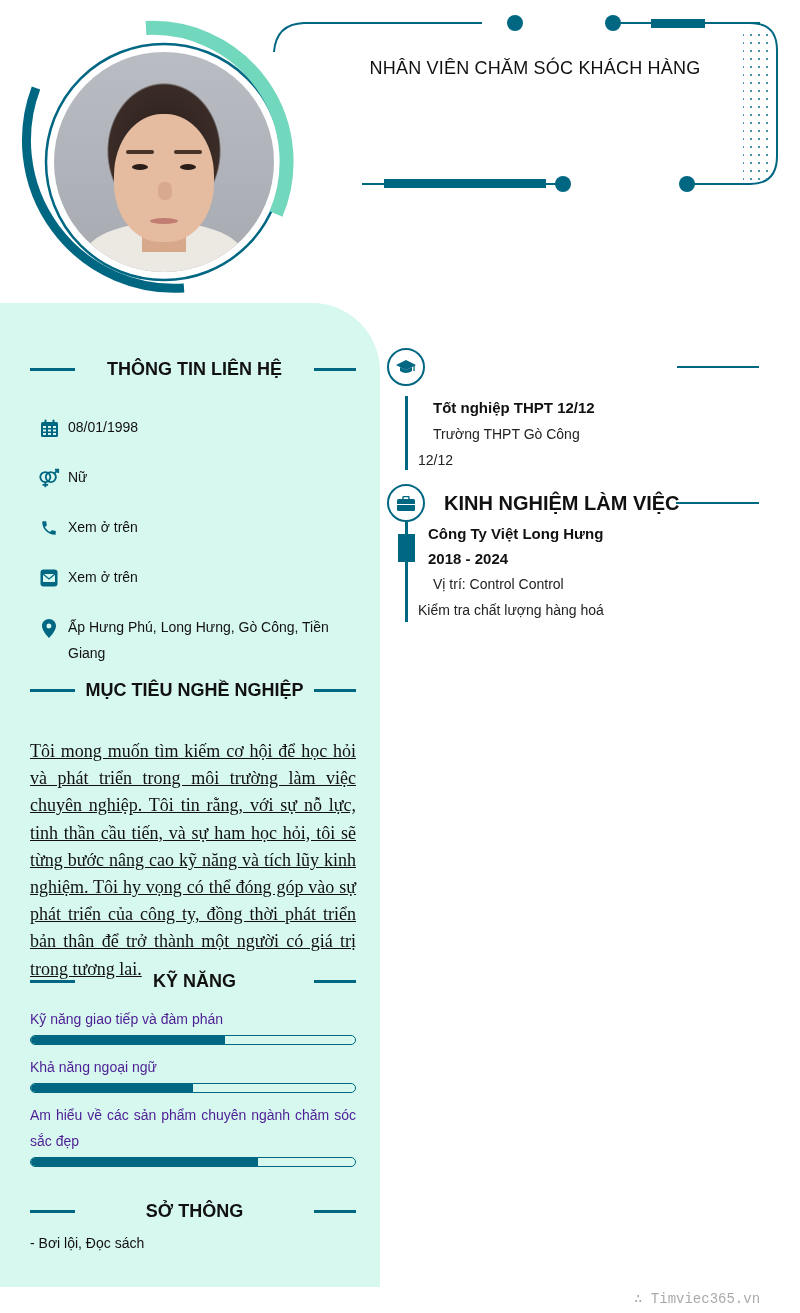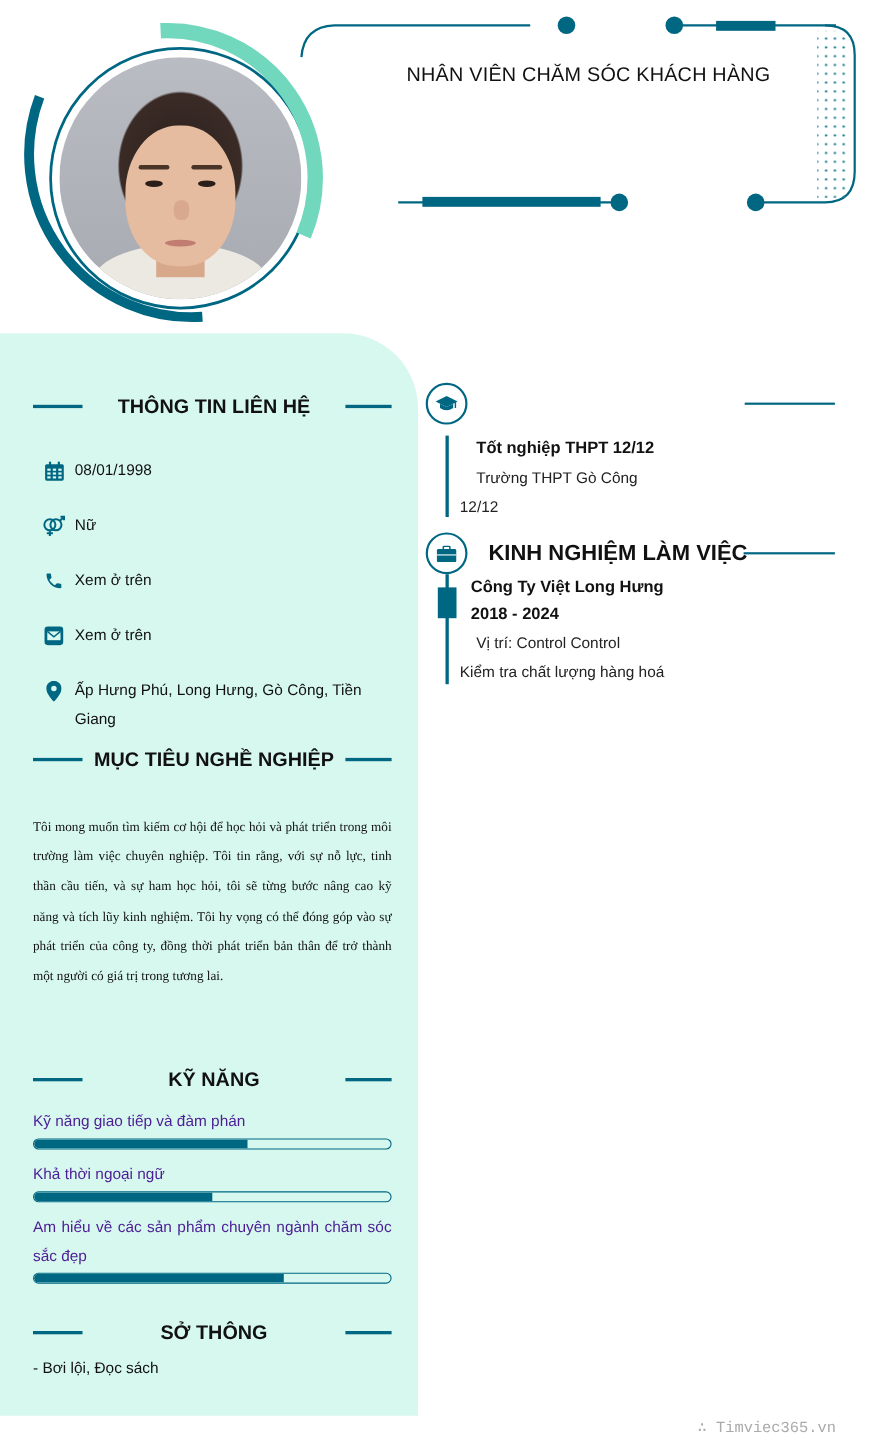--- a/index.html
+++ b/index.html
@@ -47,21 +47,21 @@
   .side-heading .line { width: 45px; height: 3px; background: #006783; }
   .side-heading .line.long { width: 42px; }
   .side-heading .label { font-size: 18px; font-weight: 700; color: #111; white-space: nowrap; }
 
   .contact-item { position: absolute; left: 38px; display: flex; align-items: flex-start; font-size: 14px; color: #111; }
   .contact-item .icon { width: 22px; height: 20px; margin-right: 8px; display: flex; align-items: center; justify-content: center; }
   .contact-item .text { line-height: 26px; margin-top: -4px; width: 262px; }
 
   #objective-text {
     left: 30px; top: 738px; width: 326px; font-family: "Liberation Serif", "DejaVu Serif", serif;
-    font-size: 12px; line-height: 27.2px; text-align: justify; color: #111;
+    font-size: 18px; line-height: 27.2px; text-align: justify; color: #111; text-decoration: underline;
   }
 
   .skill-label { position: absolute; left: 30px; width: 326px; font-size: 14px; line-height: 26px; color: #4c1d95; text-align: justify; }
   .skill-bar { position: absolute; left: 30px; width: 326px; height: 10px; border: 1.5px solid #006783; border-radius: 6px; background: transparent; overflow: hidden; }
   .skill-bar .fill { height: 100%; background: #006783; border-radius: 5px 0 0 5px; }
 
   #hobbies-text { left: 30px; top: 1235px; font-size: 14px; color: #111; }
 
   
   .main-heading { position: absolute; left: 387px; display: flex; align-items: center; }
@@ -219,21 +219,21 @@
   <span class="line"></span>
   <span class="label">KỸ NĂNG</span>
   <span class="line long"></span>
 </div>
 
 <div class="skill-label" style="top:1006px;">Kỹ năng giao tiếp và đàm phán</div>
 <div class="skill-bar" style="top:1035px;">
   <div class="fill" style="width:60%;"></div>
 </div>
 
-<div class="skill-label" style="top:1054px;">Khả thời ngoại ngữ</div>
+<div class="skill-label" style="top:1054px;">Khả năng ngoại ngữ</div>
 <div class="skill-bar" style="top:1083px;">
   <div class="fill" style="width:50%;"></div>
 </div>
 
 <div class="skill-label" style="top:1102px;">Am hiểu về các sản phẩm chuyên ngành chăm sóc sắc đẹp</div>
 <div class="skill-bar" style="top:1157px;">
   <div class="fill" style="width:70%;"></div>
 </div>
 
 <div class="side-heading" style="top:1199px;">

